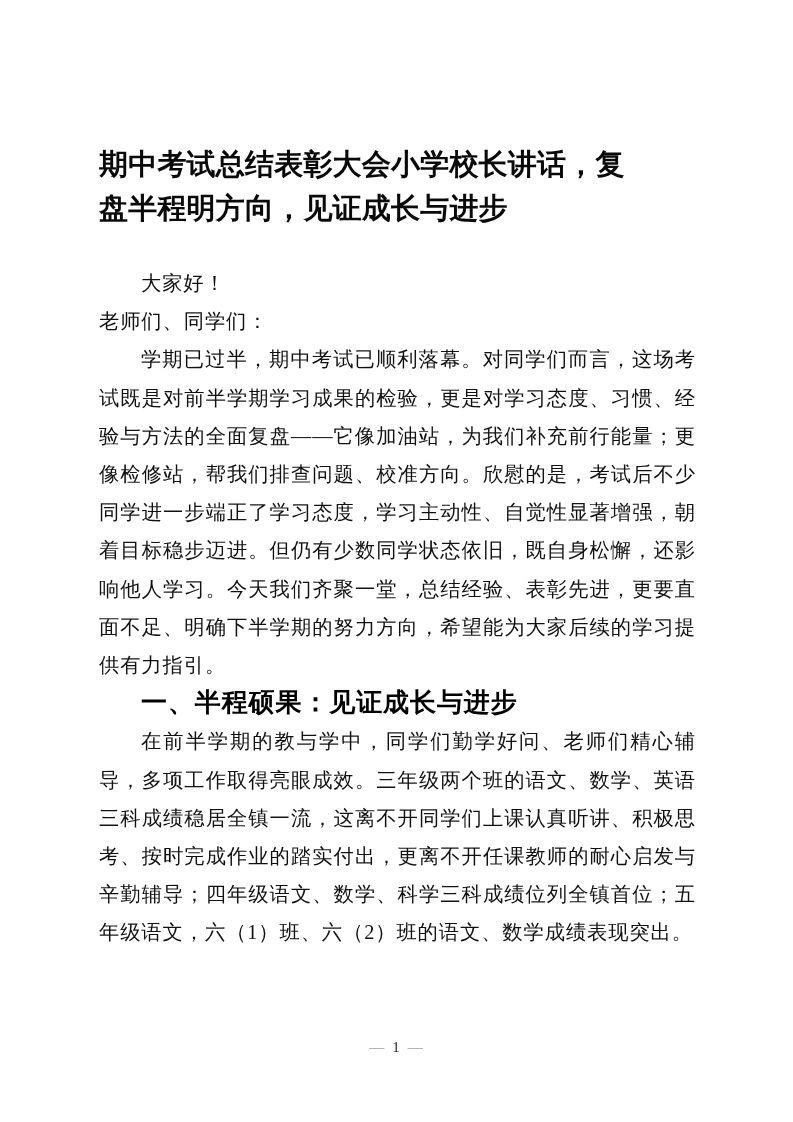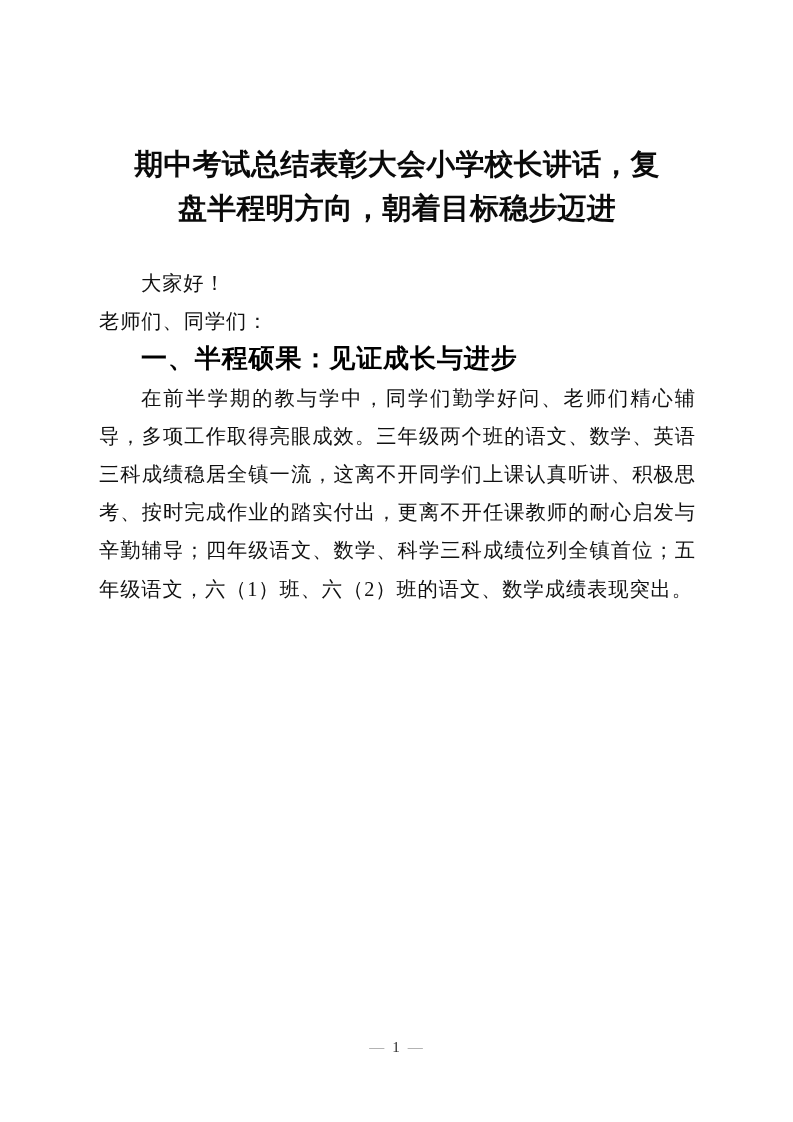--- a/index.html
+++ b/index.html
@@ -26,21 +26,21 @@
     height: 1122px;
     background: #ffffff;
   }
 
   
   .doc-title {
     position: absolute;
     left: 99px;
     top: 142px;
     width: 596px;
-    text-align: center;
+    text-align: left;
     font-family: "Liberation Serif", "DejaVu Serif", serif;
     font-weight: 700;
     font-size: 29px;
     line-height: 44px;
     letter-spacing: 0.2px;
     color: #0a0a0a;
   }
 
   
   .body-text {
@@ -101,29 +101,30 @@
     padding: 0 7px;
   }
 </style>
 </head>
 <body>
 
 <div class="page">
 
   <div class="doc-title">
     <div>期中考试总结表彰大会小学校长讲话，复</div>
-    <div>盘半程明方向，朝着目标稳步迈进</div>
+    <div>盘半程明方向，见证成长与进步</div>
   </div>
 
   <div class="body-text">
 
     <p class="para indent">大家好！</p>
 
     <p class="para salutation">老师们、同学们：</p>
 
+    <p class="para indent">学期已过半，期中考试已顺利落幕。对同学们而言，这场考试既是对前半学期学习成果的检验，更是对学习态度、习惯、经验与方法的全面复盘——它像加油站，为我们补充前行能量；更像检修站，帮我们排查问题、校准方向。欣慰的是，考试后不少同学进一步端正了学习态度，学习主动性、自觉性显著增强，朝着目标稳步迈进。但仍有少数同学状态依旧，既自身松懈，还影响他人学习。今天我们齐聚一堂，总结经验、表彰先进，更要直面不足、明确下半学期的努力方向，希望能为大家后续的学习提供有力指引。</p>
 
     <p class="heading">一、半程硕果：见证成长与进步</p>
 
     <p class="para indent">在前半学期的教与学中，同学们勤学好问、老师们精心辅导，多项工作取得亮眼成效。三年级两个班的语文、数学、英语三科成绩稳居全镇一流，这离不开同学们上课认真听讲、积极思考、按时完成作业的踏实付出，更离不开任课教师的耐心启发与辛勤辅导；四年级语文、数学、科学三科成绩位列全镇首位；五年级语文，六（1）班、六（2）班的语文、数学成绩表现突出。</p>
 
 
   </div>
 
   <div class="footer">
     <span class="dash">—</span><span class="pageno">1</span><span class="dash">—</span>

